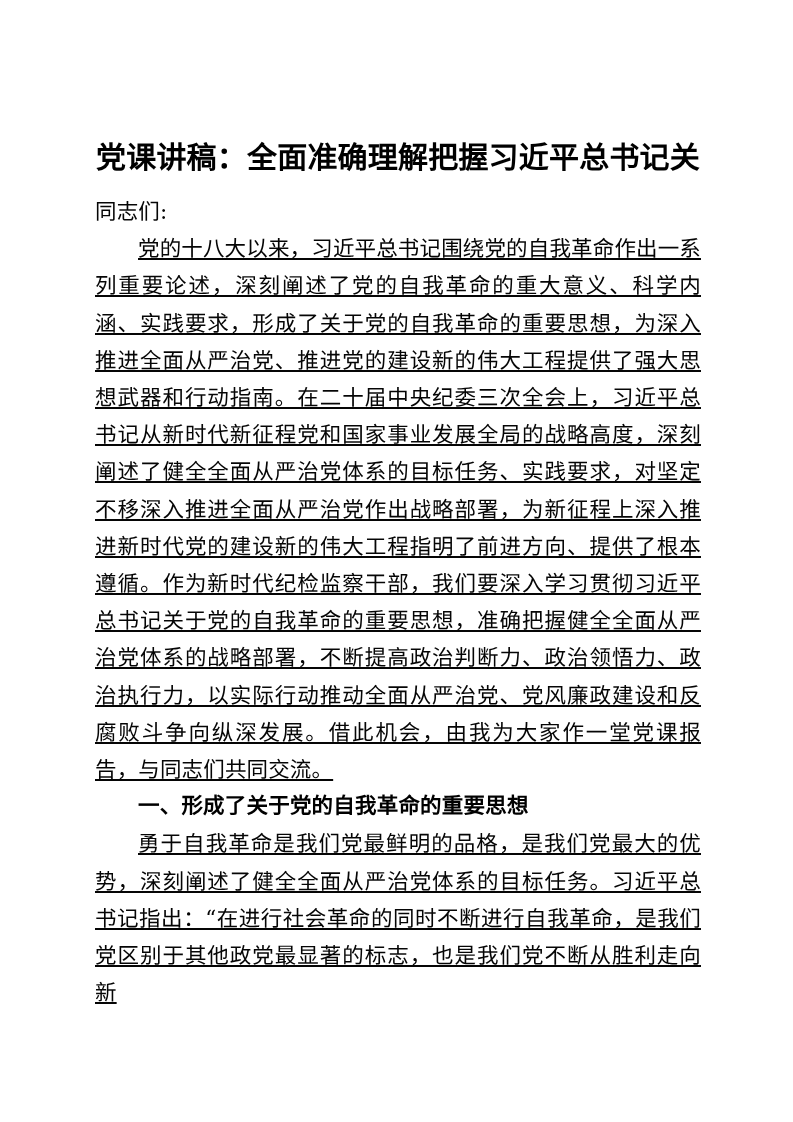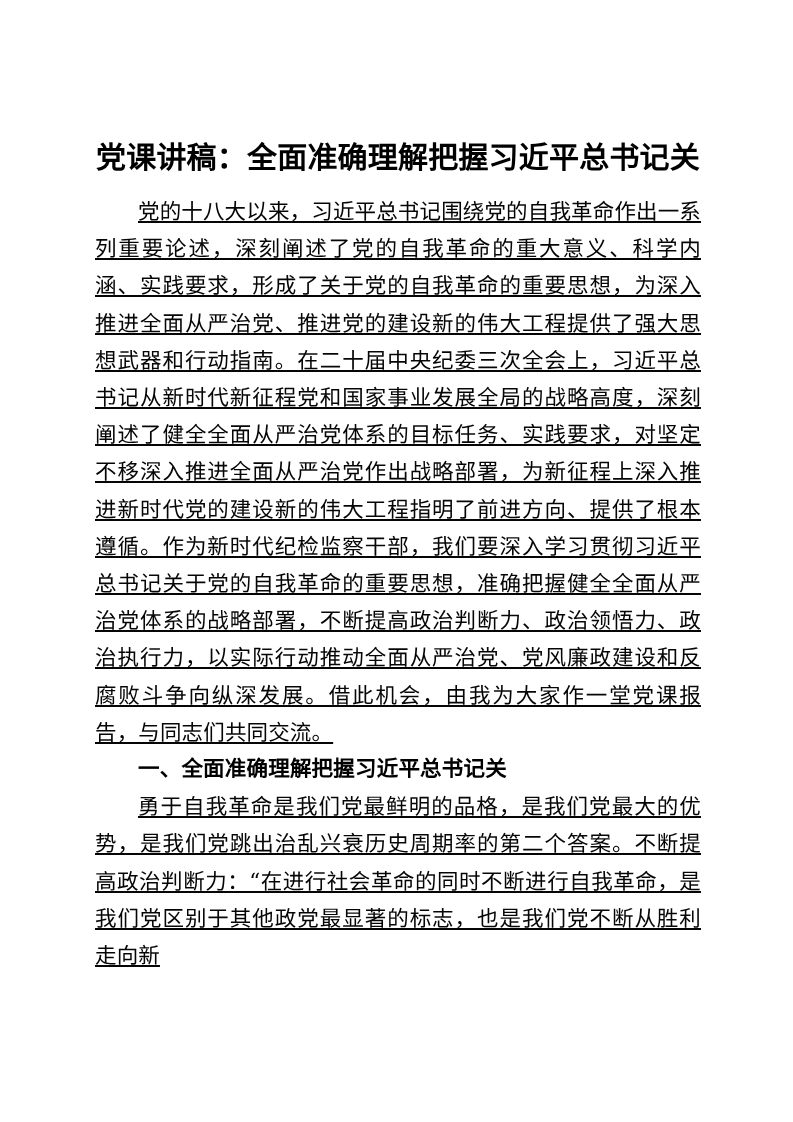--- a/index.html
+++ b/index.html
@@ -88,21 +88,22 @@
 </head>
 <body>
 
 <div class="page">
   <div class="content">
 
     <h1 class="doc-title">
       <span>党课讲稿：全面准确理解把握习近平总书记关</span><br>
     </h1>
 
+    <p class="para noindent">同志们:</p>
 
     <p class="para indent">党的十八大以来，习近平总书记围绕党的自我革命作出一系列重要论述，深刻阐述了党的自我革命的重大意义、科学内涵、实践要求，形成了关于党的自我革命的重要思想，为深入推进全面从严治党、推进党的建设新的伟大工程提供了强大思想武器和行动指南。在二十届中央纪委三次全会上，习近平总书记从新时代新征程党和国家事业发展全局的战略高度，深刻阐述了健全全面从严治党体系的目标任务、实践要求，对坚定不移深入推进全面从严治党作出战略部署，为新征程上深入推进新时代党的建设新的伟大工程指明了前进方向、提供了根本遵循。作为新时代纪检监察干部，我们要深入学习贯彻习近平总书记关于党的自我革命的重要思想，准确把握健全全面从严治党体系的战略部署，不断提高政治判断力、政治领悟力、政治执行力，以实际行动推动全面从严治党、党风廉政建设和反腐败斗争向纵深发展。借此机会，由我为大家作一堂党课报告，与同志们共同交流。</p>
 
-    <p class="section-heading">一、全面准确理解把握习近平总书记关</p>
+    <p class="section-heading">一、形成了关于党的自我革命的重要思想</p>
 
-    <p class="para indent">勇于自我革命是我们党最鲜明的品格，是我们党最大的优势，是我们党跳出治乱兴衰历史周期率的第二个答案。不断提高政治判断力：“在进行社会革命的同时不断进行自我革命，是我们党区别于其他政党最显著的标志，也是我们党不断从胜利走向新</p>
+    <p class="para indent">勇于自我革命是我们党最鲜明的品格，是我们党最大的优势，深刻阐述了健全全面从严治党体系的目标任务。习近平总书记指出：“在进行社会革命的同时不断进行自我革命，是我们党区别于其他政党最显著的标志，也是我们党不断从胜利走向新</p>
 
   </div>
 </div>
 
 </body></html>

